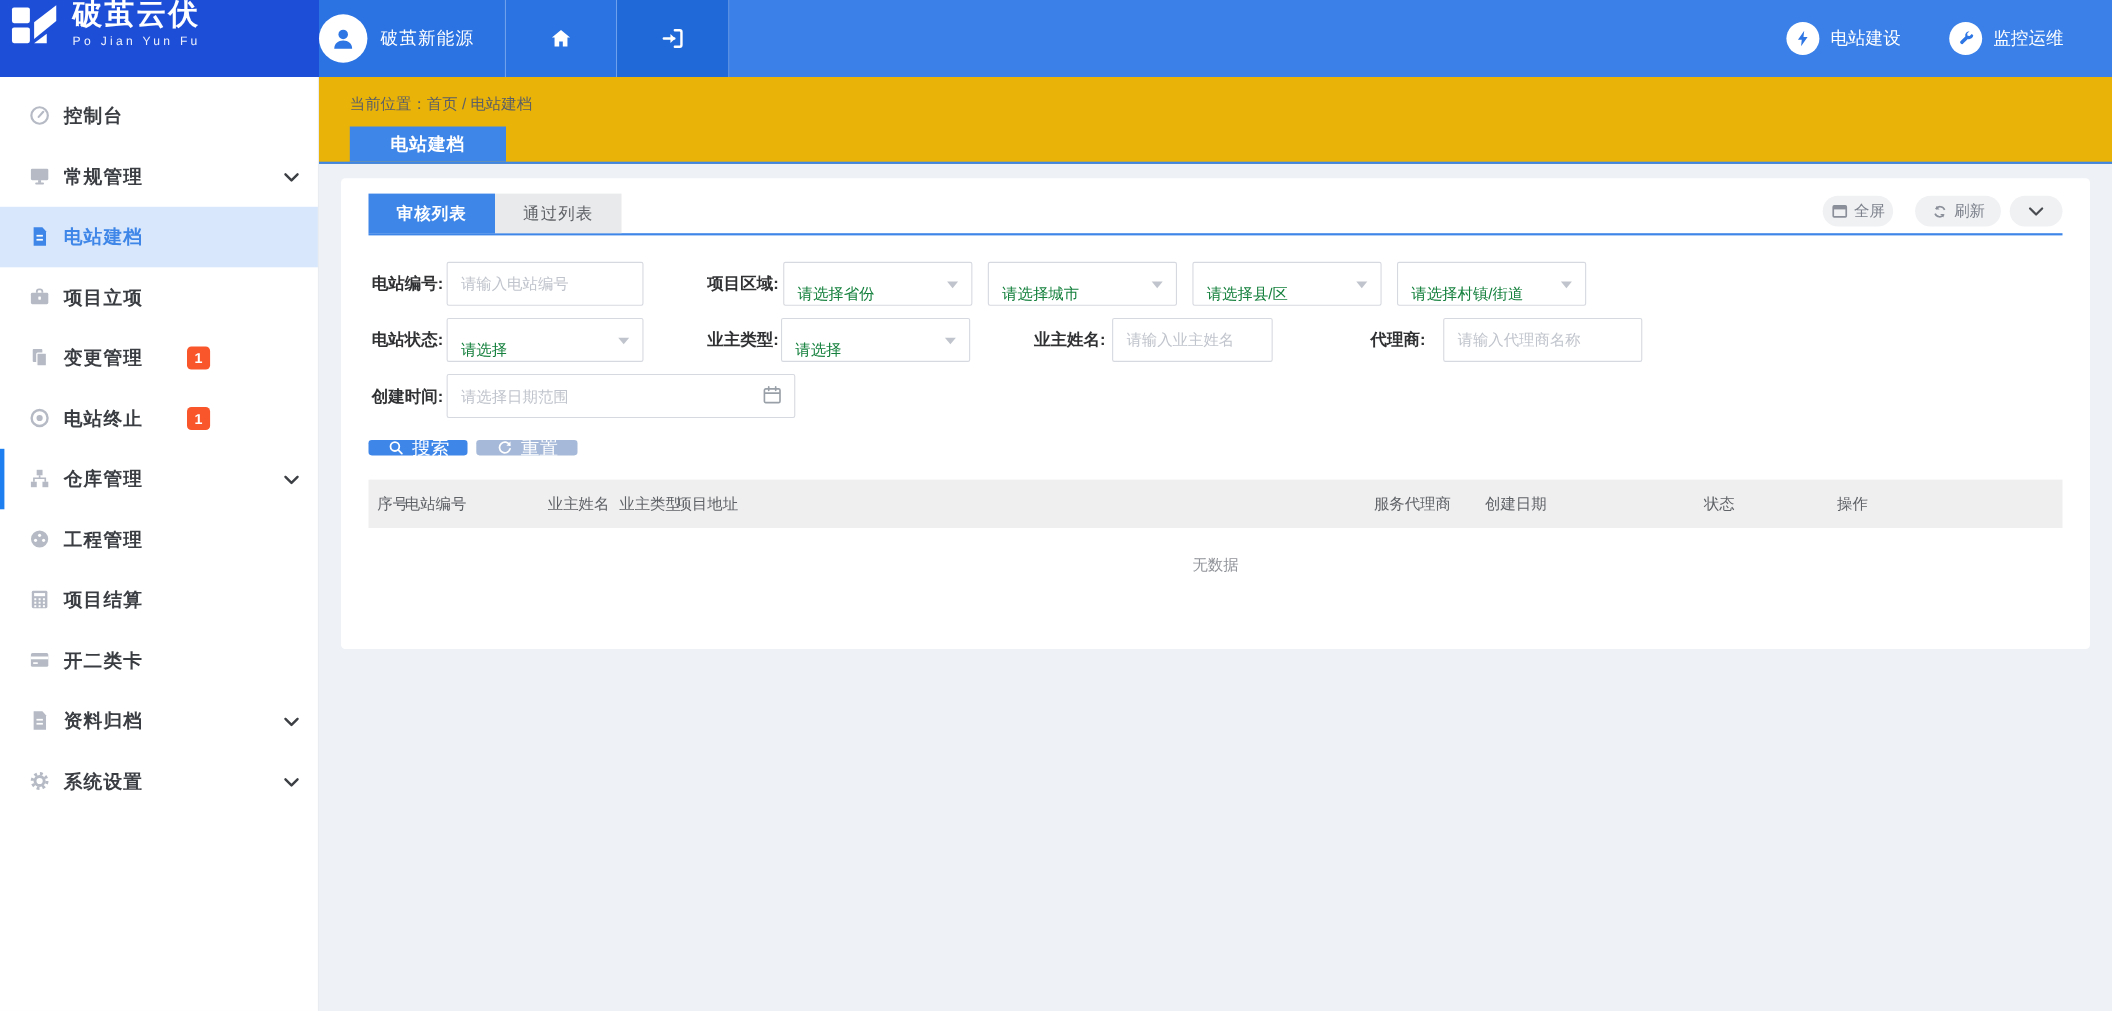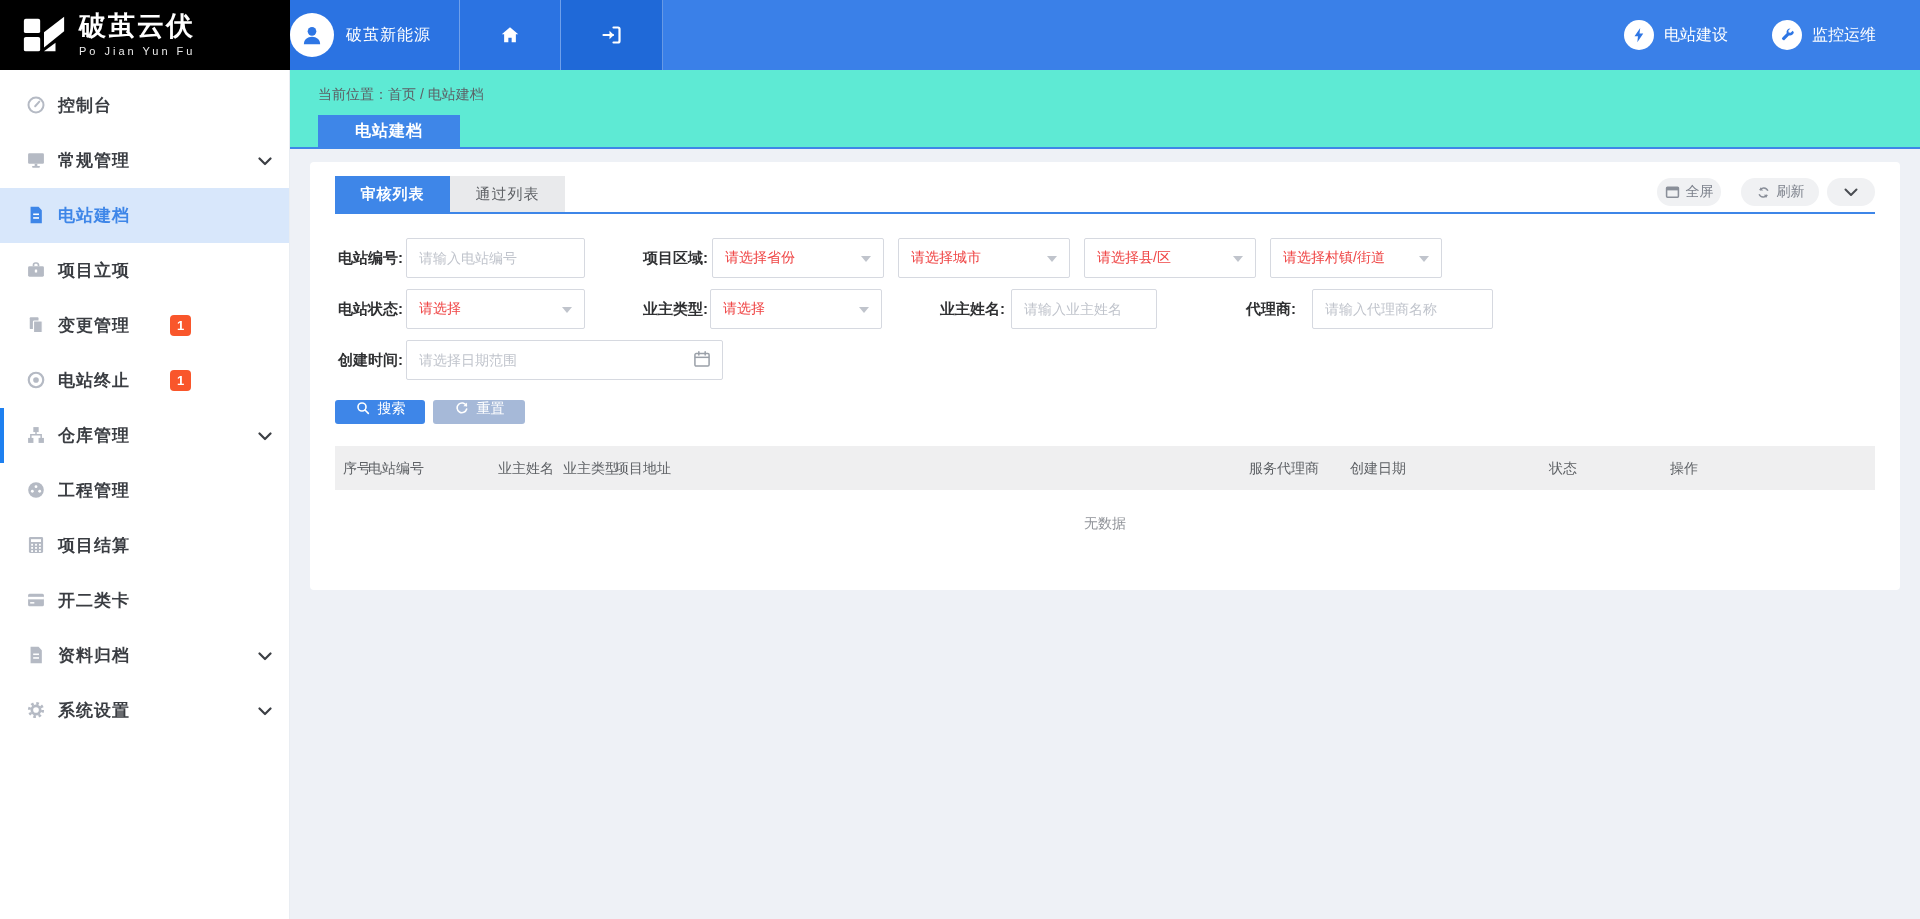--- a/index.html
+++ b/index.html
@@ -2,21 +2,21 @@
 <html><head>
 <meta charset="utf-8">
 <style>
   *{margin:0;padding:0;box-sizing:border-box}
   html,body{width:1920px;height:919px}
   body{font-family:"Liberation Sans","DejaVu Sans",sans-serif;background:#eef1f6;overflow:hidden}
   .app{position:relative;width:1920px;height:919px;overflow:hidden}
 
   
   .topbar{position:absolute;top:0;left:0;width:1920px;height:70px;display:flex}
-  .logo{width:290px;height:70px;background:#000000;display:flex;align-items:center;padding-left:21px;gap:12px;flex:none}
+  .logo{width:290px;height:70px;background:#1d4ed8;display:flex;align-items:flex-start;padding-left:8px;gap:12px;flex:none}
   .logo-cn{font-size:27px;color:#fff;font-weight:bold;letter-spacing:2px;line-height:1}
   .logo-en{font-size:11px;color:rgba(255,255,255,.92);letter-spacing:3px;margin-top:5px}
   .nav{flex:1;background:#3A80E8;display:flex;color:#fff;align-items:stretch}
   .nav-cell{display:flex;align-items:center;border-right:1px solid rgba(255,255,255,.32);cursor:pointer}
   .cell-user{width:170px;background:#2B73E2;gap:12px}
   .cell-home{width:101px;background:#2B73E2;justify-content:center}
   .cell-login{width:102px;background:#1F69D8;justify-content:center}
   .nav-spacer{flex:1}
   .company{font-size:16px;letter-spacing:1px}
   .module{display:flex;align-items:center;gap:10px;margin-right:44px;font-size:16px;cursor:pointer}
@@ -29,21 +29,21 @@
   .s-ico{position:absolute;left:26px;top:17px;width:20px;height:20px}
   .s-label{position:absolute;left:58px;top:16px;font-size:17px;font-weight:600;color:#3a3d42;letter-spacing:1px}
   .s-item.active{background:#D8E7FB}
   .s-item.active .s-label{color:#3E86E8}
   .badge{position:absolute;left:170px;top:17px;min-width:21px;height:21px;padding:0 4px;background:#F9562B;border-radius:4px;color:#fff;font-size:13px;font-weight:bold;display:flex;align-items:center;justify-content:center}
   .chev{position:absolute;right:17px;top:24px}
   .ind{position:absolute;left:0;top:0;width:4px;height:55px;background:#1E80F0}
 
   
   .main{position:absolute;left:290px;top:70px;width:1630px;height:849px}
-  .page-head{position:relative;height:79px;background:#5eead4;border-bottom:2px solid #3E86E8}
+  .page-head{position:relative;height:79px;background:#eab308;border-bottom:2px solid #3E86E8}
   .crumb{position:absolute;left:28px;top:16px;font-size:14px;color:#5c6066}
   .crumb a{color:#5c6066;text-decoration:none;cursor:pointer}
   .page-tab{position:absolute;left:28px;bottom:0;width:142px;height:32px;background:#3E86E8;color:#fff;font-size:16px;font-weight:bold;letter-spacing:1px;display:flex;align-items:center;justify-content:center;cursor:pointer}
 
   .card{margin:13px 20px 0;width:1590px;height:428px;background:#fff;border-radius:4px;padding:0 25px;position:relative}
   .card-tabs{position:relative;padding-top:14px;border-bottom:2px solid #3E86E8;display:flex}
   .ctab{width:115px;height:36px;display:flex;align-items:center;justify-content:center;font-size:15px;letter-spacing:1px;cursor:pointer}
   .ctab.active{background:#3E86E8;color:#fff;font-weight:bold}
   .ctab.inactive{background:#E9EAEC;color:#5f6266}
   .toolbar{position:absolute;right:0;top:16px;display:flex;align-items:center}
@@ -51,39 +51,39 @@
   .pill.fs{width:64px;margin-right:20px}
   .pill.rf{width:78px;margin-right:8px}
   .pill.more{width:48px}
 
   .filters{position:relative;margin-top:24px}
   .frow{position:relative;height:40px;margin-bottom:11px}
   .fitem{position:absolute;top:0;height:40px;display:flex;align-items:center}
   .flabel{font-size:15px;font-weight:bold;color:#303133;text-align:right;flex:none}
   input.txt{height:40px;border:1px solid #D6D9E0;border-radius:2px;padding:0 12px;font-size:14px;color:#333;outline:none;background:#fff}
   input::placeholder{color:#C0C4CC}
-  .select{position:relative;height:40px;border:1px solid #D6D9E0;border-radius:2px;display:flex;align-items:center;padding:0 30px 0 12px;font-size:14px;color:#ef4444;cursor:pointer;background:#fff}
+  .select{position:relative;height:40px;border:1px solid #D6D9E0;border-radius:2px;display:flex;align-items:flex-end;padding:0 30px 0 12px;font-size:14px;color:#15803d;cursor:pointer;background:#fff}
   .caret{position:absolute;right:12px;top:17px;width:0;height:0;border:5px solid transparent;border-top:6px solid #C0C4CC}
   .datebox{position:relative}
   .cal{position:absolute;right:11px;top:9px}
 
   
   .r1-a{left:0}.r1-a .flabel{width:68px;margin-right:3px}.r1-a input{width:179px}
   .r1-b{left:303px}.r1-b .flabel{width:70px;margin-right:2px}
   .r1-b .select{width:172px;margin-left:14px}.r1-b .select:first-of-type{margin-left:2px}
   
   .r2-a{left:0}.r2-a .flabel{width:68px;margin-right:3px}.r2-a .select{width:179px}
   .r2-b{left:303px}.r2-b .flabel{width:70px;margin-right:2px}.r2-b .select{width:172px}
   .r2-c{left:604px}.r2-c .flabel{width:66px;margin-right:6px}.r2-c input{width:146px}
   .r2-d{left:903px}.r2-d .flabel{width:58px;margin-right:16px}.r2-d input{width:181px}
   
   .r3-a{left:0}.r3-a .flabel{width:68px;margin-right:3px}.r3-a input{width:317px;padding-right:28px}
 
   .actions{margin-top:20px;display:flex}
-  .btn{height:24px;border:none;border-radius:3px;color:#fff;font-size:14px;display:flex;justify-content:center;gap:7px;cursor:pointer}
+  .btn{height:14px;border:none;border-radius:3px;color:#fff;font-size:17px;display:flex;align-items:center;justify-content:center;gap:7px;cursor:pointer}
   .btn.search{width:90px;background:#3E86E8}
   .btn.reset{width:92px;background:#A6B9D8;margin-left:8px}
 
   .thead{position:relative;margin-top:22px;height:44px;background:#EFEFF0;font-size:14px;color:#5f6266}
   .thead span{position:absolute;top:14px;white-space:nowrap}
   .c0{left:8px}.c1{left:33px}.c2{left:163px}.c3{left:228px}.c4{left:280px}
   .c5{left:914px}.c6{left:1015px}.c7{left:1214px}.c8{left:1335px}
   .empty{height:50px;line-height:50px;text-align:center;color:#909399;font-size:14px;margin-top:8px}
 </style>
 </head>

